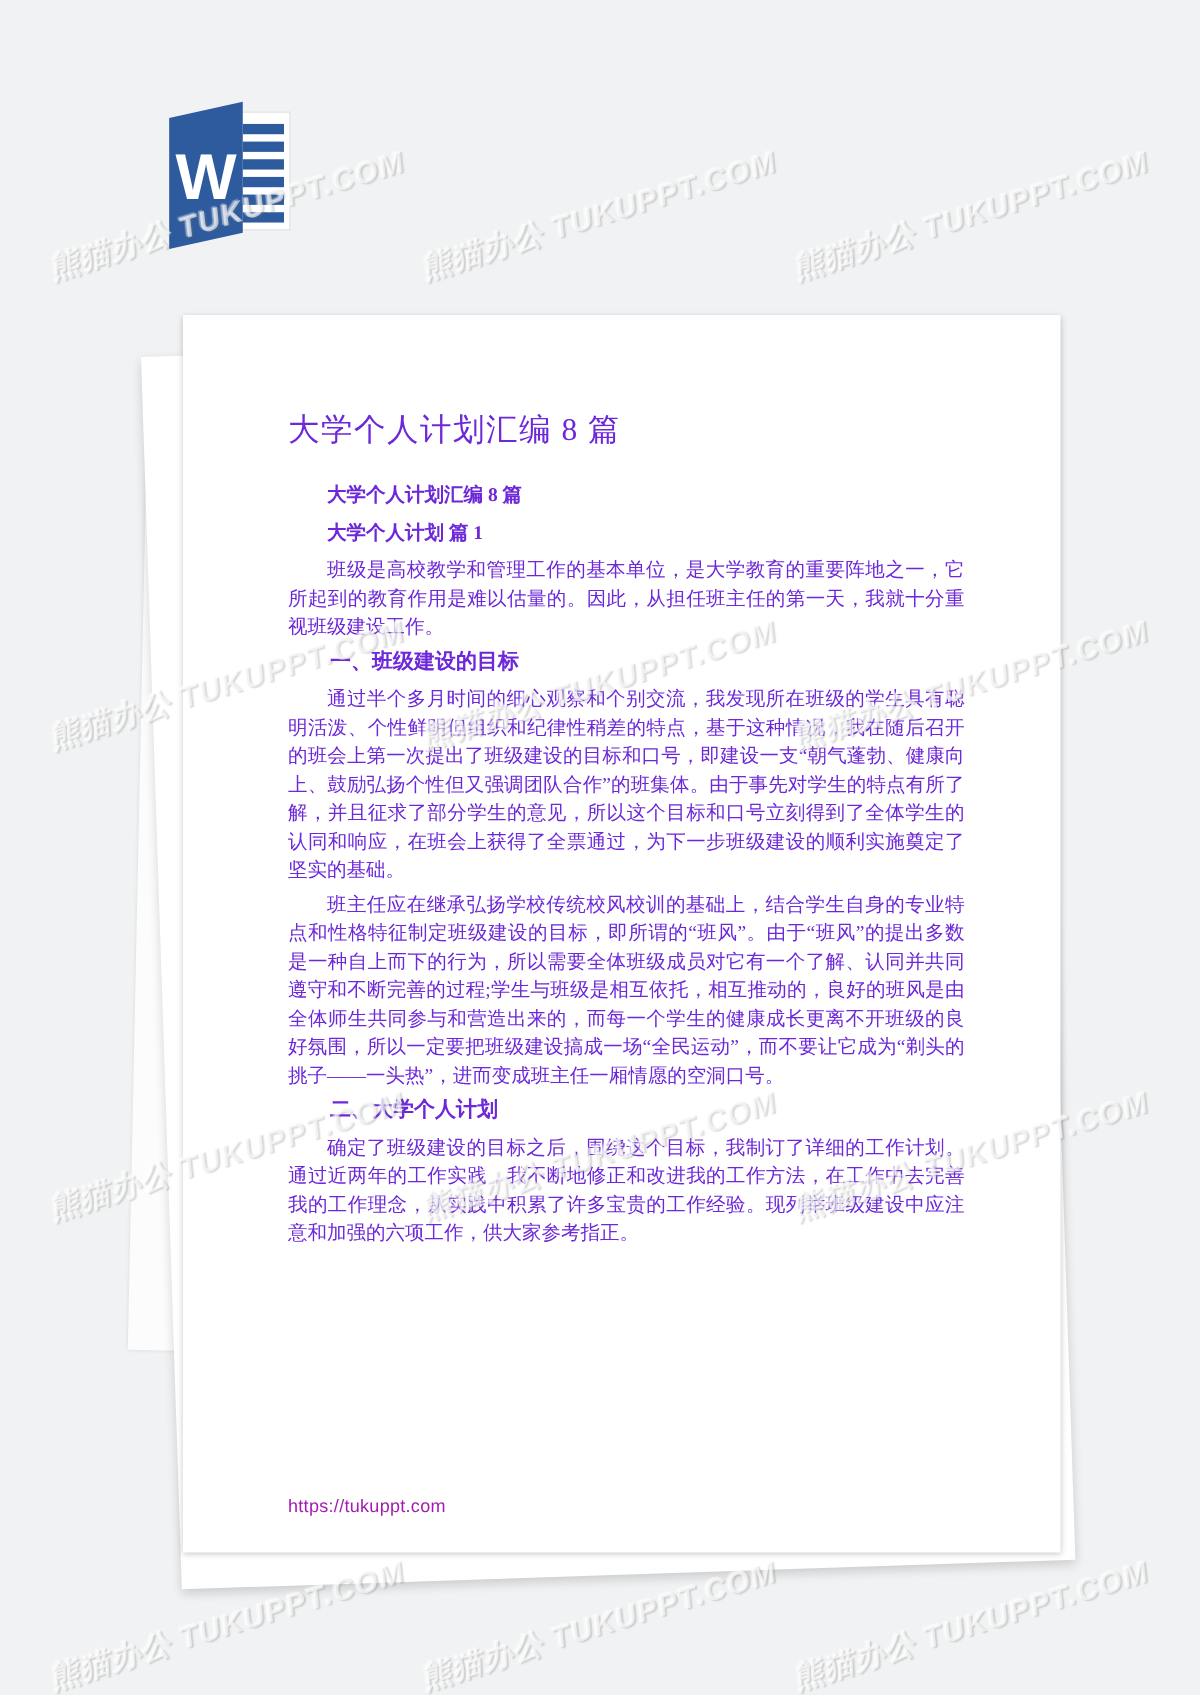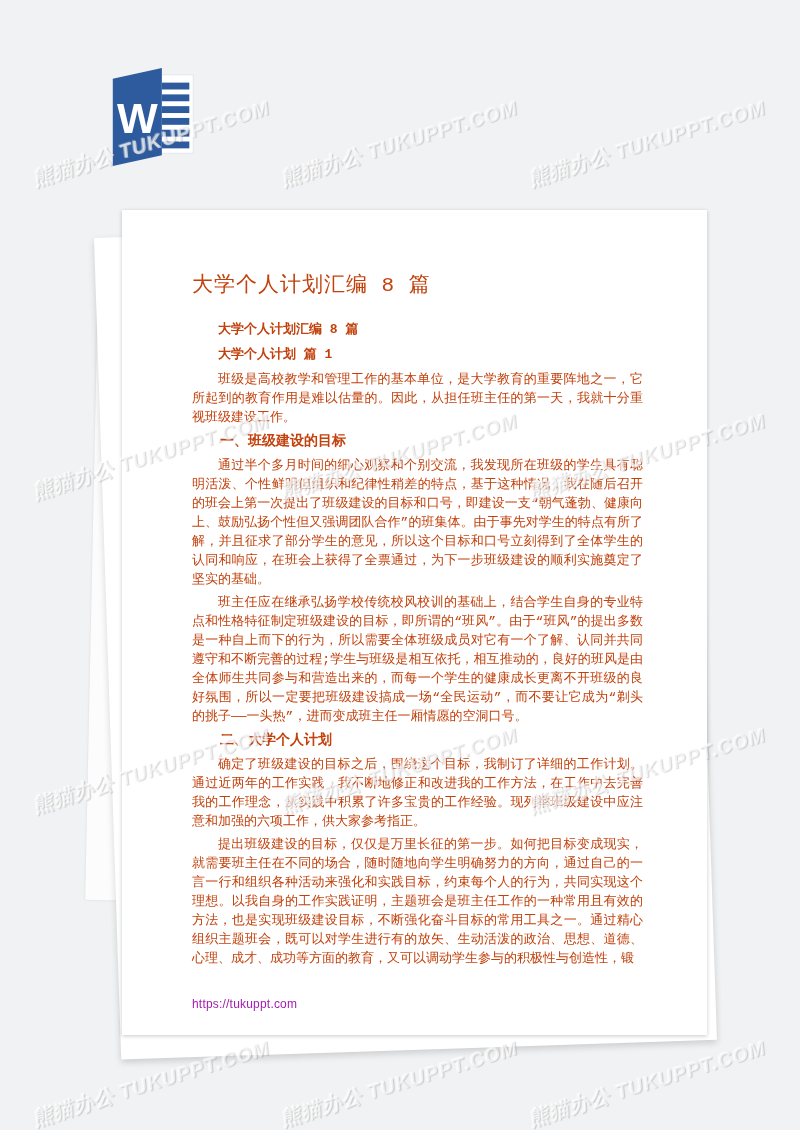--- a/index.html
+++ b/index.html
@@ -31,22 +31,22 @@
     z-index:9;
   }
   .page{
     left:122px;top:210px;width:585px;height:825px;
     box-shadow:0 1px 4px rgba(0,0,0,0.22);
     z-index:10;overflow:hidden;
   }
   .page-content{
     position:absolute;left:0;top:0;right:0;bottom:0;
     padding:62px 64px 0 70px;
-    font-family:Liberation Mono, monospace;
-    color:#c2410c;
+    font-family:Liberation Serif, serif;
+    color:#6d28d9;
   }
   .doc-title{
     font-size:21px;line-height:28px;font-weight:500;
     margin:0 0 20px 0;letter-spacing:1px;
   }
   .doc-sub{
     font-size:13px;line-height:20px;font-weight:bold;
     text-indent:2em;margin:0 0 5px 0;
   }
   .doc-sub.last{}
@@ -104,21 +104,20 @@
     <div class="doc-title">大学个人计划汇编 8 篇</div>
     <div class="doc-sub">大学个人计划汇编 8 篇</div>
     <div class="doc-sub last">大学个人计划 篇 1</div>
     <div>
         <div class="doc-p">班级是高校教学和管理工作的基本单位，是大学教育的重要阵地之一，它所起到的教育作用是难以估量的。因此，从担任班主任的第一天，我就十分重视班级建设工作。</div>
         <div class="doc-h">一、班级建设的目标</div>
         <div class="doc-p">通过半个多月时间的细心观察和个别交流，我发现所在班级的学生具有聪明活泼、个性鲜明但组织和纪律性稍差的特点，基于这种情况，我在随后召开的班会上第一次提出了班级建设的目标和口号，即建设一支“朝气蓬勃、健康向上、鼓励弘扬个性但又强调团队合作”的班集体。由于事先对学生的特点有所了解，并且征求了部分学生的意见，所以这个目标和口号立刻得到了全体学生的认同和响应，在班会上获得了全票通过，为下一步班级建设的顺利实施奠定了坚实的基础。</div>
         <div class="doc-p">班主任应在继承弘扬学校传统校风校训的基础上，结合学生自身的专业特点和性格特征制定班级建设的目标，即所谓的“班风”。由于“班风”的提出多数是一种自上而下的行为，所以需要全体班级成员对它有一个了解、认同并共同遵守和不断完善的过程;学生与班级是相互依托，相互推动的，良好的班风是由全体师生共同参与和营造出来的，而每一个学生的健康成长更离不开班级的良好氛围，所以一定要把班级建设搞成一场“全民运动”，而不要让它成为“剃头的挑子——一头热”，进而变成班主任一厢情愿的空洞口号。</div>
         <div class="doc-h">二、大学个人计划</div>
         <div class="doc-p">确定了班级建设的目标之后，围绕这个目标，我制订了详细的工作计划。通过近两年的工作实践，我不断地修正和改进我的工作方法，在工作中去完善我的工作理念，从实践中积累了许多宝贵的工作经验。现列举班级建设中应注意和加强的六项工作，供大家参考指正。</div>
-        <div class="doc-p">提出班级建设的目标，仅仅是万里长征的第一步。如何把目标变成现实，就需要班主任在不同的场合，随时随地向学生明确努力的方向，通过自己的一言一行和组织各种活动来强化和实践目标，约束每个人的行为，共同实现这个理想。以我自身的工作实践证明，主题班会是班主任工作的一种常用且有效的方法，也是实现班级建设目标，不断强化奋斗目标的常用工具之一。通过精心组织主题班会，既可以对学生进行有的放矢、生动活泼的政治、思想、道德、心理、成才、成功等方面的教育，又可以调动学生参与的积极性与创造性，锻</div>
       </div>
   </div>
   <div class="page-footer">https://tukuppt.com</div>
 </div>
 
 <div class="wm-layer">
   <span class="wm" style="left:28px;top:130px">熊猫办公 TUKUPPT.COM</span>
   <span class="wm" style="left:276px;top:130px">熊猫办公 TUKUPPT.COM</span>
   <span class="wm" style="left:524px;top:130px">熊猫办公 TUKUPPT.COM</span>
   <span class="wm" style="left:28px;top:443px">熊猫办公 TUKUPPT.COM</span>

